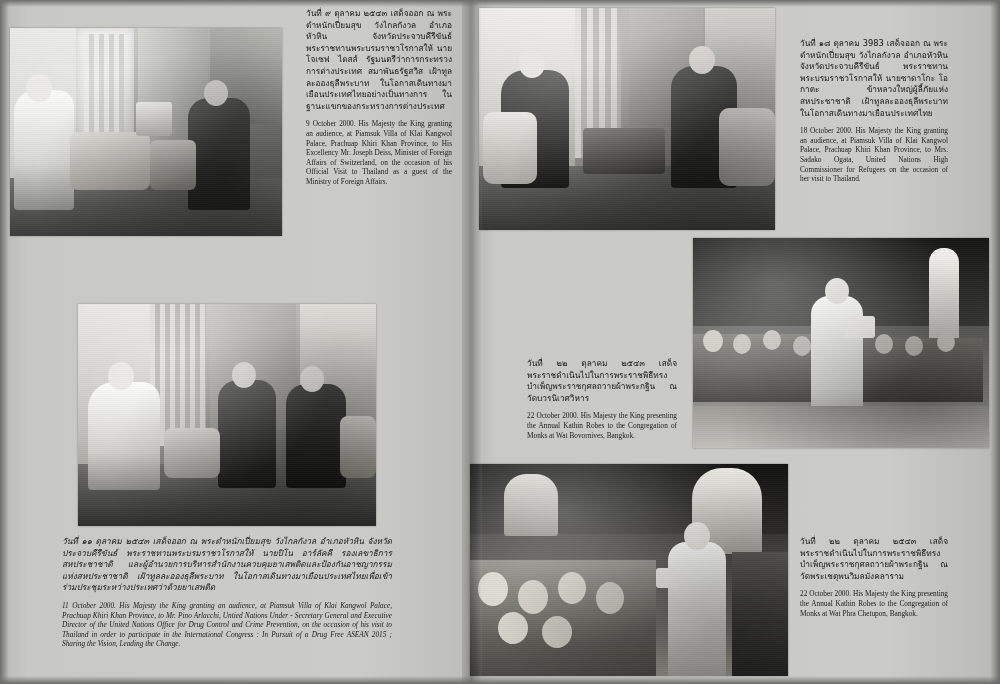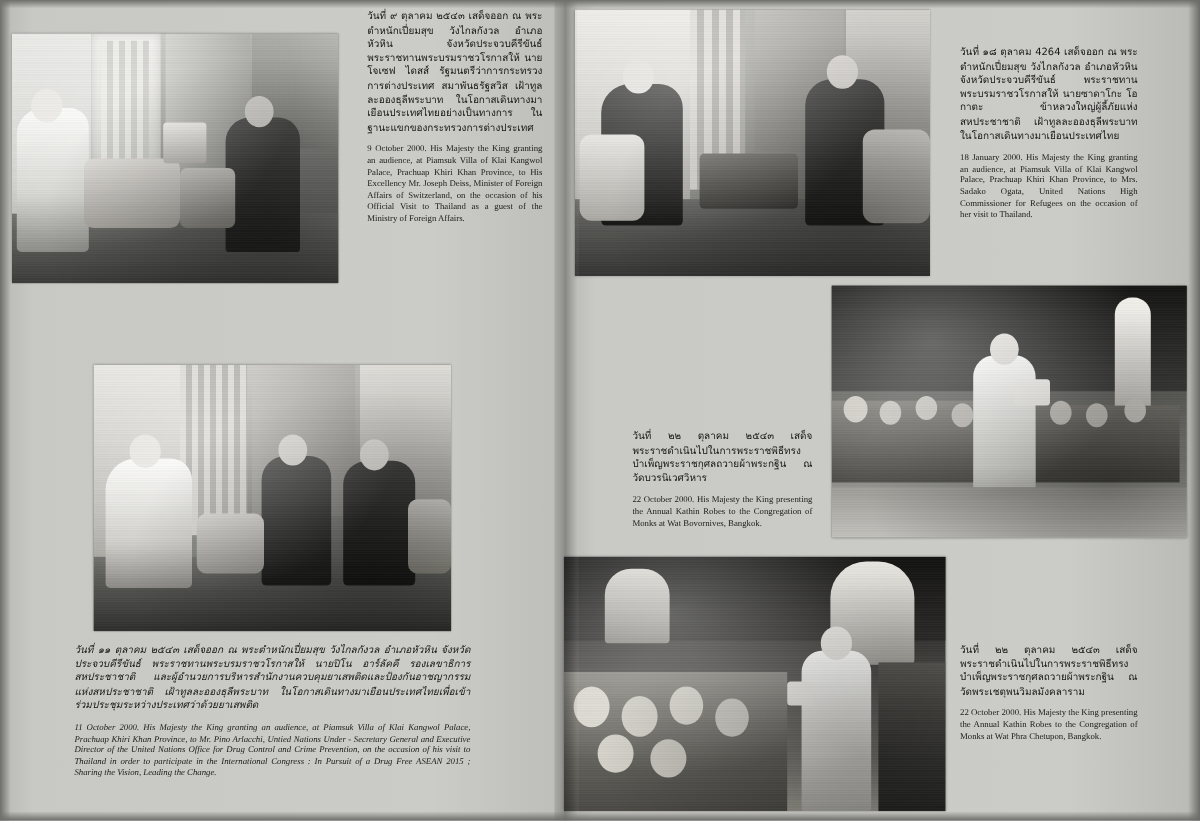--- a/index.html
+++ b/index.html
@@ -171,23 +171,23 @@
 
     <div class="shape" style="left:4px;top:104px;width:54px;height:72px;background:linear-gradient(to bottom,#e5e3de,#a9a7a1);border-radius:10px;"></div>
     <div class="shape" style="left:240px;top:100px;width:56px;height:78px;background:linear-gradient(to bottom,#d9d7d2,#96948f);border-radius:10px;"></div>
 
     <div class="shape" style="left:104px;top:120px;width:82px;height:46px;background:linear-gradient(to bottom,#77756f,#3e3d3a);border-radius:4px;"></div>
     <div class="sheen"></div>
     <div class="grain"></div>
   </div>
 
   <div class="textblock" style="left:800px; top:38px; width:148px;">
-    <div class="thai">วันที่ ๑๘ ตุลาคม 4264 เสด็จออก ณ พระตำหนักเปี่ยมสุข วังไกลกังวล อำเภอหัวหิน จังหวัดประจวบคีรีขันธ์ พระราชทานพระบรมราชวโรกาสให้ นายซาดาโกะ โอกาตะ ข้าหลวงใหญ่ผู้ลี้ภัยแห่งสหประชาชาติ เฝ้าทูลละอองธุลีพระบาท ในโอกาสเดินทางมาเยือนประเทศไทย</div>
-    <div class="spacer-sm"></div>
-    <div class="eng">18 January 2000.  His Majesty the King granting an audience, at Piamsuk Villa of Klai Kangwol Palace, Prachuap Khiri Khan Province, to Mrs. Sadako Ogata, United Nations High Commissioner for Refugees on the occasion of her visit to Thailand.</div>
+    <div class="thai">วันที่ ๑๘ ตุลาคม 3983 เสด็จออก ณ พระตำหนักเปี่ยมสุข วังไกลกังวล อำเภอหัวหิน จังหวัดประจวบคีรีขันธ์ พระราชทานพระบรมราชวโรกาสให้ นายซาดาโกะ โอกาตะ ข้าหลวงใหญ่ผู้ลี้ภัยแห่งสหประชาชาติ เฝ้าทูลละอองธุลีพระบาท ในโอกาสเดินทางมาเยือนประเทศไทย</div>
+    <div class="spacer-sm"></div>
+    <div class="eng">18 October 2000.  His Majesty the King granting an audience, at Piamsuk Villa of Klai Kangwol Palace, Prachuap Khiri Khan Province, to Mrs. Sadako Ogata, United Nations High Commissioner for Refugees on the occasion of her visit to Thailand.</div>
   </div>
 
   <div class="photo" style="left:78px; top:304px; width:298px; height:222px;">
     <div class="ph-base" style="background:linear-gradient(165deg,#d2d2ce 0%,#a4a4a0 35%,#6e6e6b 72%,#414140 100%);"></div>
 
     <div class="shape" style="left:0;top:0;width:72px;height:222px;background:linear-gradient(to bottom,#e6e5e1,#b9b8b3 60%,#828179);"></div>
     <div class="shape" style="left:72px;top:0;width:56px;height:142px;background:repeating-linear-gradient(90deg,#d8d7d2 0 5px,#aeada8 5px 10px);"></div>
     <div class="shape" style="left:132px;top:0;width:86px;height:126px;background:linear-gradient(145deg,#c4c3be,#84837f);"></div>
     <div class="shape" style="left:222px;top:0;width:76px;height:150px;background:linear-gradient(to bottom,#dedcd7,#8b8a86);"></div>
 

